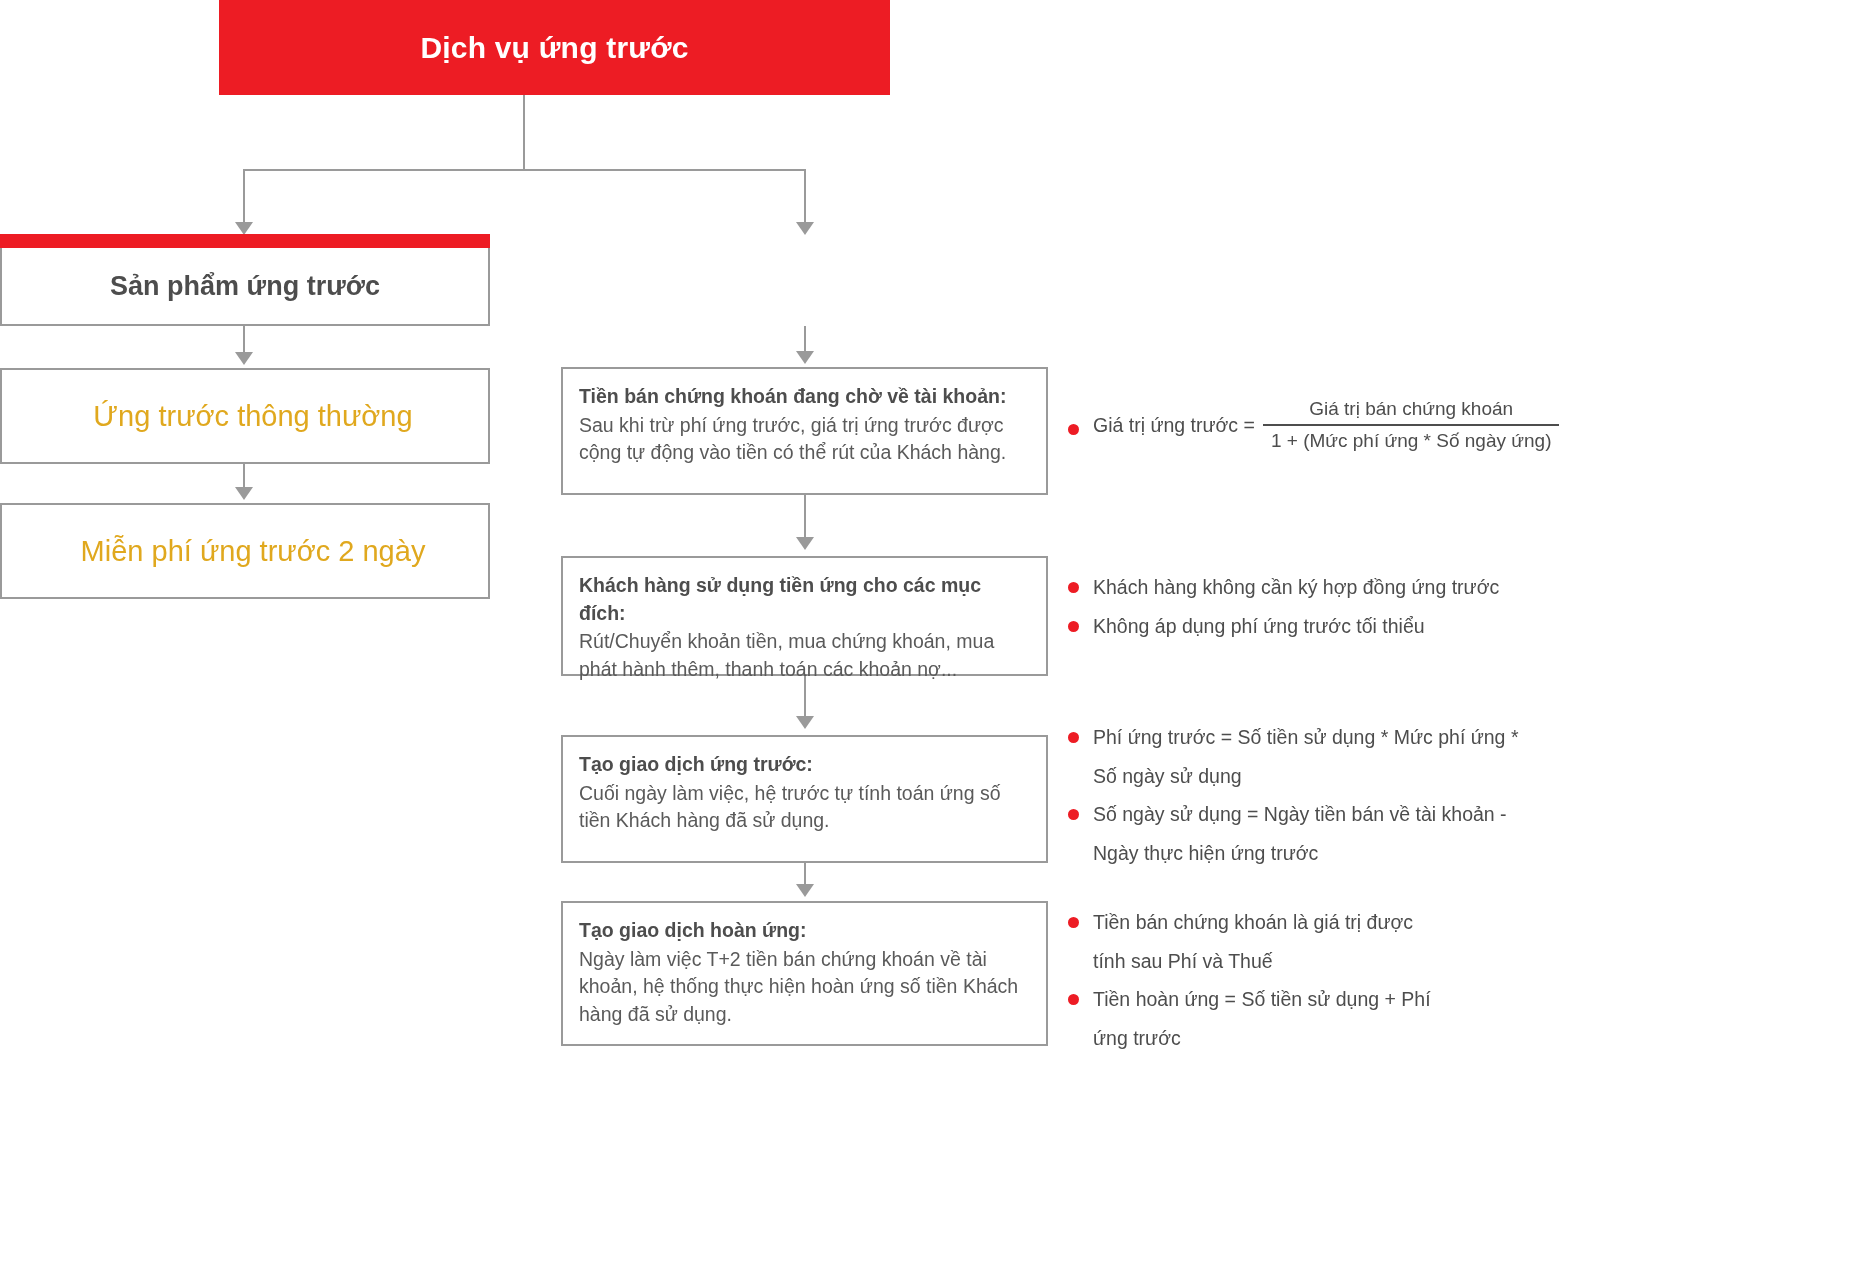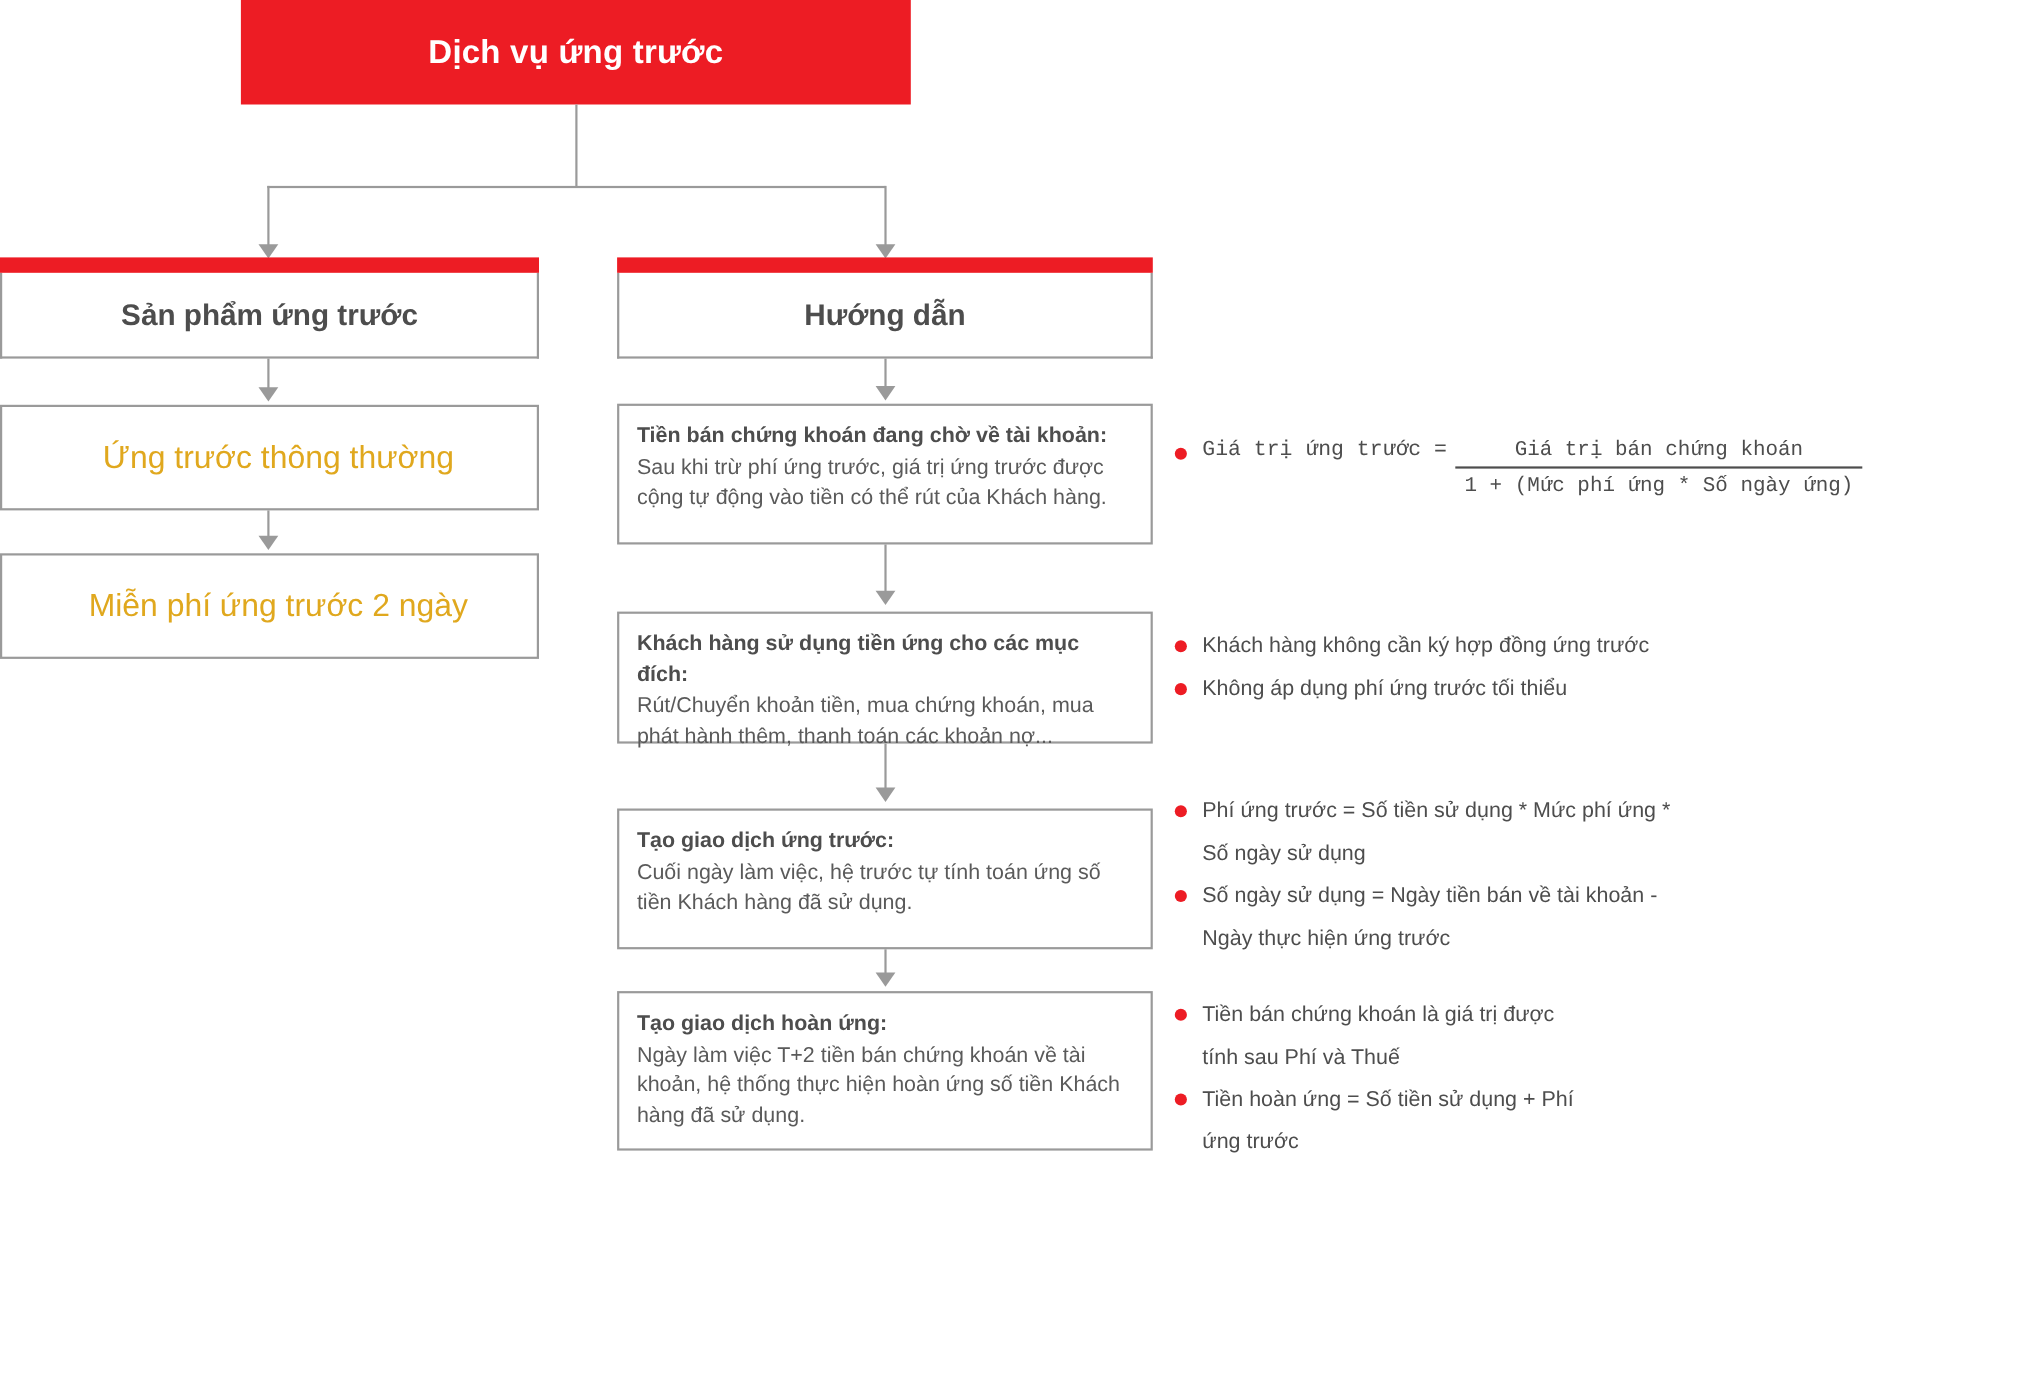--- a/index.html
+++ b/index.html
@@ -8,21 +8,21 @@
     font-family:"Liberation Sans","DejaVu Sans",sans-serif;
     color:#4d4d4d;
   }
   .canvas{position:absolute;left:0;top:0;width:1849px;height:1264px;}
 
   
   .box{position:absolute;box-sizing:border-box;background:#ffffff;}
 
   
   #root-box{
-    left:219px;top:0px;width:609px;height:95px;
+    left:219px;top:0px;width:671px;height:95px;
     background:#ED1C24;
     display:flex;align-items:center;justify-content:center;
   }
   #root-box .title{
     color:#ffffff;font-size:30px;font-weight:bold;letter-spacing:.2px;
   }
 
   
   .hdr{
     border:2px solid #9a9a9a;border-top:none;background:#fff;
@@ -68,21 +68,21 @@
   }
   .bullet{
     flex:0 0 auto;width:11px;height:11px;border-radius:50%;
     background:#ED1C24;margin-top:9px;margin-right:14px;
   }
   .nobullet{flex:0 0 auto;width:11px;margin-right:14px;}
   .note-txt{flex:1 1 auto;}
 
   
   #formula-group{position:absolute;left:1068px;top:398px;width:770px;}
-  .formula-row{display:flex;align-items:flex-start;font-family:Liberation Mono, monospace;}
+  .formula-row{display:flex;align-items:center;}
   .formula-lead{font-size:19.5px;color:#4d4d4d;white-space:nowrap;}
   .frac{display:inline-flex;flex-direction:column;align-items:center;margin-left:8px;}
   .frac .num{font-size:19px;color:#4d4d4d;padding:0 8px 4px 8px;white-space:nowrap;}
   .frac .bar{height:2px;background:#4d4d4d;width:100%;}
   .frac .den{font-size:19px;color:#4d4d4d;padding:4px 8px 0 8px;white-space:nowrap;}
 
   #notes-2{left:1068px;top:573px;width:760px;}
   #notes-3{left:1068px;top:723px;width:760px;}
   #notes-4{left:1068px;top:908px;width:760px;}
   .note-line + .note-line{margin-top:9px;}
@@ -128,24 +128,20 @@
     <span>Ứng trước thông thường</span>
   </div>
 
   <div class="vline" style="left:243px;top:464px;height:25px;"></div>
   <div class="arrow" style="left:235px;top:487px;"></div>
 
   <div class="box gold" id="gold-2">
     <span>Miễn phí ứng trước 2 ngày</span>
   </div>
 
-  <div class="box hdr" id="hdr-right">
-    <div class="redbar"></div>
-    <span class="htxt">Hướng dẫn</span>
-  </div>
 
   <div class="vline" style="left:804px;top:326px;height:27px;"></div>
   <div class="arrow" style="left:796px;top:351px;"></div>
 
   <div class="box inst" id="inst-1">
     <div class="it">Tiền bán chứng khoán đang chờ về tài khoản:</div>
     <div class="ib">Sau khi trừ phí ứng trước, giá trị ứng trước được cộng tự động vào tiền có thể rút của Khách hàng.</div>
   </div>
 
   <div class="vline" style="left:804px;top:495px;height:43px;"></div>

